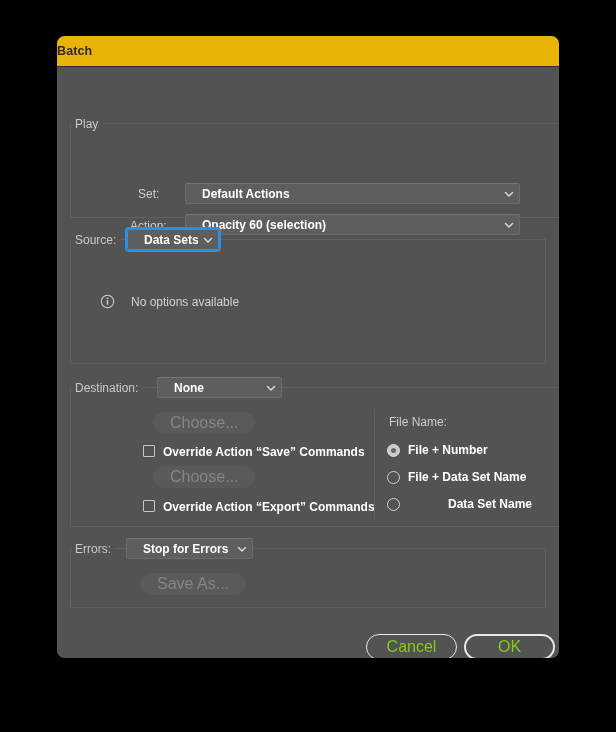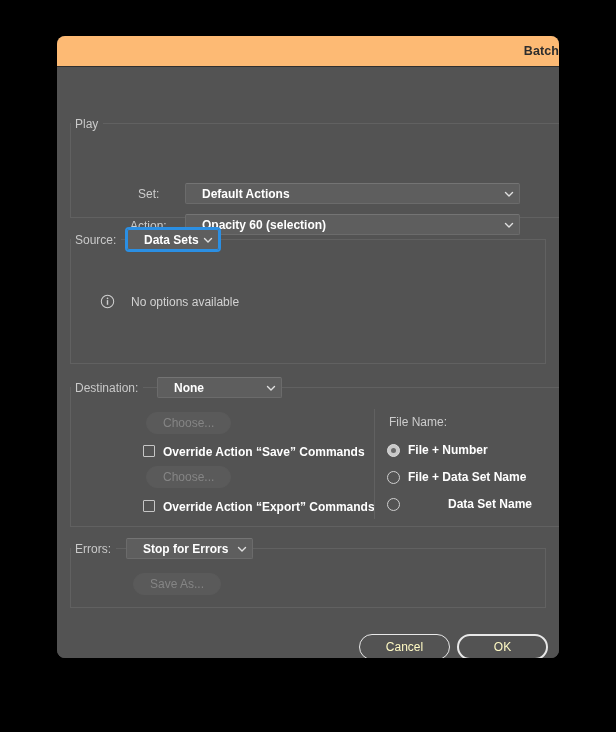--- a/index.html
+++ b/index.html
@@ -21,24 +21,24 @@
     width: 502px;
     height: 622px;
     border-radius: 8px;
     background: #535353;
     overflow: hidden;
     box-shadow: 0 6px 22px rgba(0,0,0,0.75);
   }
 
   #title-bar {
     height: 30px;
-    background: #fdba74;
-    display: flex;
-    align-items: center;
-    justify-content: flex-end;
+    background: #eab308;
+    display: flex;
+    align-items: center;
+    justify-content: flex-start;
     border-bottom: 1px solid #2f2f2f;
   }
   #title-bar .title-text {
     font-size: 12.5px;
     font-weight: bold;
     color: #2d2d2d;
     letter-spacing: 0.1px;
   }
 
   #dialog-body {
@@ -109,33 +109,34 @@
   }
 
   
   .pill {
     box-sizing: border-box;
     height: 22px;
     border-radius: 11px;
     display: inline-flex;
     align-items: center;
     justify-content: center;
-    font-size: 12px;
+    font-size: 16px;
     padding: 0 16px;
     white-space: nowrap;
+    margin-left: 7px;
   }
   .pill.disabled {
     background: #5a5a5a;
     border: 1px solid #5a5a5a;
     color: #858585;
   }
   .pill.outline {
     background: transparent;
     border: 1px solid #e8e8e8;
-    color: #fef9c3;
+    color: #84cc16;
     height: 26px;
     border-radius: 13px;
     text-align: right;
   }
   .pill.outline.default-btn {
     border-width: 2px;
   }
 
   
   .check-row {

